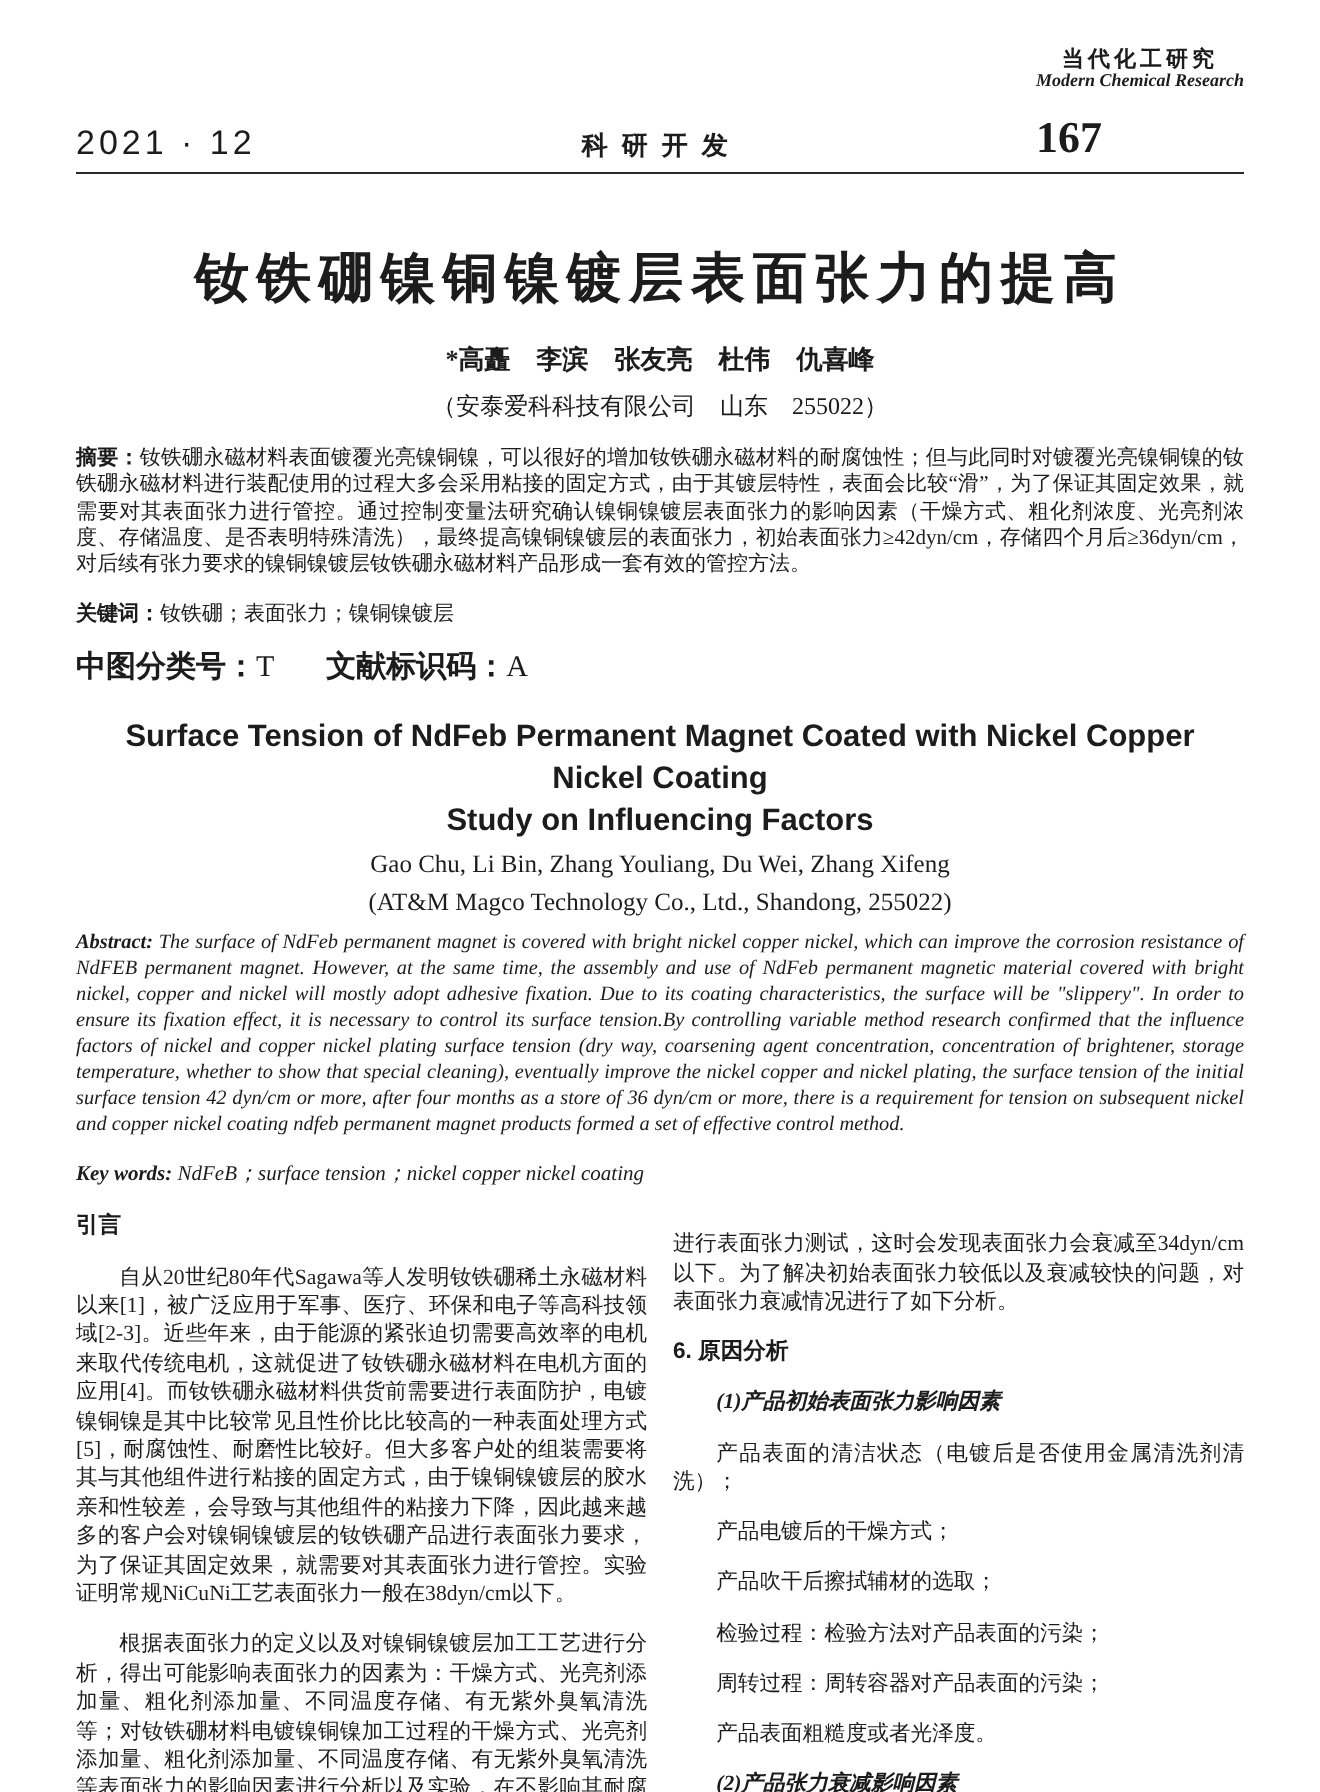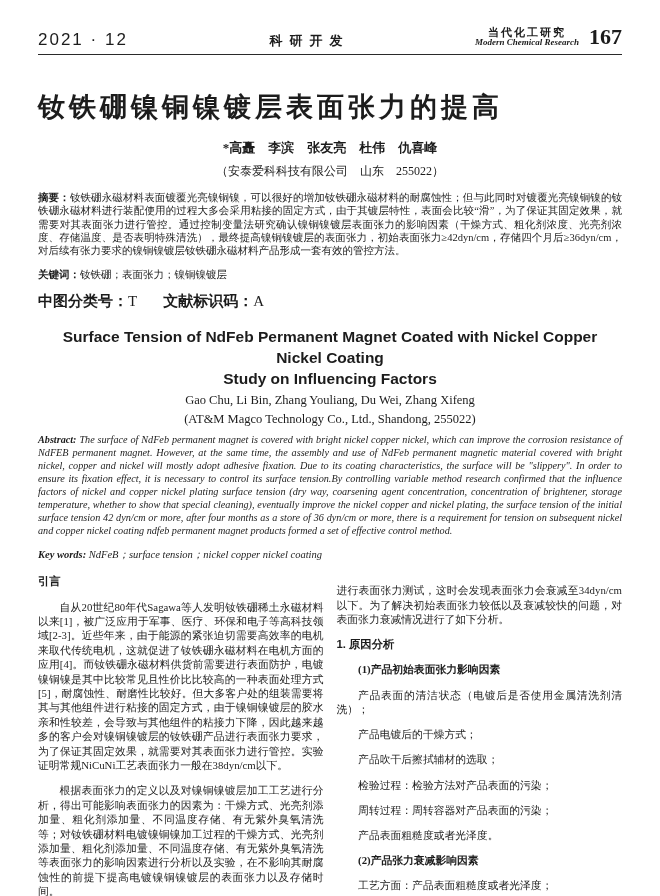--- a/index.html
+++ b/index.html
@@ -7,27 +7,27 @@
     position:relative; width:660px; height:896px; margin:0 auto;
     background:#ffffff; overflow:hidden; box-sizing:border-box;
     padding:24px 38px 0 38px; color:#1c1c1c;
     font-family:"Liberation Serif", serif;
   }
   
   .hdr { display:flex; align-items:flex-end; justify-content:space-between;
          border-bottom:1.5px solid #2a2a2a; padding-bottom:4px; }
   .hdr-issue { font-family:"Liberation Sans",sans-serif; font-size:17px; letter-spacing:2px; }
   .hdr-section { font-weight:bold; font-size:13px; letter-spacing:7px; transform:translateX(8px); }
-  .hdr-right { display:flex; align-items:center; gap:10px; }
+  .hdr-right { display:flex; gap:10px;flex-direction:column; }
   .hdr-journal { text-align:center; line-height:1.1; }
   .hdr-journal-cn { font-size:11px; font-weight:bold; letter-spacing:2px; }
   .hdr-journal-en { font-size:9px; font-style:italic; font-weight:bold; }
   .hdr-page { font-size:22px; font-weight:bold; }
   
-  .title-cn { font-family:"Liberation Sans",sans-serif;
+  .title-cn { text-align:center; font-family:"Liberation Sans",sans-serif;
               font-weight:bold; font-size:27px; letter-spacing:4px; margin-top:34px; }
   .authors-cn { text-align:center; font-weight:bold; font-size:13px; margin-top:14px; }
   .affil-cn { text-align:center; font-size:12px; margin-top:6px; }
   
   .abs-cn { margin-top:11px; font-size:10.5px; line-height:13.3px; text-align:justify; }
   .lbl-b { font-weight:bold; font-family:"Liberation Sans",sans-serif; }
   .kw-cn { font-size:10.5px; margin-top:3px; }
   .clc { font-size:15px; margin-top:3px; }
   .clc .gap { display:inline-block; width:26px; }
   
@@ -37,21 +37,21 @@
   .abs-en { margin-top:7px; font-size:10.2px; line-height:12.9px; font-style:italic; text-align:justify; }
   .abs-en .lbl-i, .kw-en .lbl-i { font-weight:bold; font-style:italic; }
   .kw-en { font-size:10.5px; font-style:italic; margin-top:2px; }
   
   .cols { display:flex; gap:13px; margin-top:10px; }
   .col { flex:1 1 0; min-width:0; font-size:10.8px; line-height:14.4px; text-align:justify; }
   .col .para { text-indent:2em; }
   .col .noindent { text-indent:0; }
   .col .h { font-family:"Liberation Sans",sans-serif; font-weight:bold; font-size:11.3px;
             margin:2px 0 1px 0; text-align:left; }
-  .col .sub { font-weight:bold; text-indent:2em; }
+  .col .sub { font-weight:bold; text-indent:2em;font-style:italic; }
   
   .footer { position:absolute; left:0; right:0; bottom:22px; text-align:center;
             color:#b5b5b5; font-size:11.5px; letter-spacing:0.2px; }
 </style>
 </head>
 <body>
 
 <div class="page">
 
   <div class="hdr">
@@ -91,21 +91,21 @@
 
     <div class="col">
       <div class="h">引言</div>
       <p class="para">自从20世纪80年代Sagawa等人发明钕铁硼稀土永磁材料以来[1]，被广泛应用于军事、医疗、环保和电子等高科技领域[2-3]。近些年来，由于能源的紧张迫切需要高效率的电机来取代传统电机，这就促进了钕铁硼永磁材料在电机方面的应用[4]。而钕铁硼永磁材料供货前需要进行表面防护，电镀镍铜镍是其中比较常见且性价比比较高的一种表面处理方式[5]，耐腐蚀性、耐磨性比较好。但大多客户处的组装需要将其与其他组件进行粘接的固定方式，由于镍铜镍镀层的胶水亲和性较差，会导致与其他组件的粘接力下降，因此越来越多的客户会对镍铜镍镀层的钕铁硼产品进行表面张力要求，为了保证其固定效果，就需要对其表面张力进行管控。实验证明常规NiCuNi工艺表面张力一般在38dyn/cm以下。</p>
       <p class="para">根据表面张力的定义以及对镍铜镍镀层加工工艺进行分析，得出可能影响表面张力的因素为：干燥方式、光亮剂添加量、粗化剂添加量、不同温度存储、有无紫外臭氧清洗等；对钕铁硼材料电镀镍铜镍加工过程的干燥方式、光亮剂添加量、粗化剂添加量、不同温度存储、有无紫外臭氧清洗等表面张力的影响因素进行分析以及实验，在不影响其耐腐蚀性的前提下提高电镀镍铜镍镀层的表面张力以及存储时间。</p>
 
     </div>
 
     <div class="col">
       <p class="noindent">进行表面张力测试，这时会发现表面张力会衰减至34dyn/cm以下。为了解决初始表面张力较低以及衰减较快的问题，对表面张力衰减情况进行了如下分析。</p>
-      <div class="h">1. 原因分析</div>
+      <div class="h">6. 原因分析</div>
       <p class="sub">(1)产品初始表面张力影响因素</p>
       <p class="para">产品表面的清洁状态（电镀后是否使用金属清洗剂清洗）；</p>
       <p class="para">产品电镀后的干燥方式；</p>
       <p class="para">产品吹干后擦拭辅材的选取；</p>
       <p class="para">检验过程：检验方法对产品表面的污染；</p>
       <p class="para">周转过程：周转容器对产品表面的污染；</p>
       <p class="para">产品表面粗糙度或者光泽度。</p>
       <p class="sub">(2)产品张力衰减影响因素</p>
       <p class="para">工艺方面：产品表面粗糙度或者光泽度；</p>
       <p class="para">包装方式：包装辅材是否含有油脂类等挥发物质；</p>

